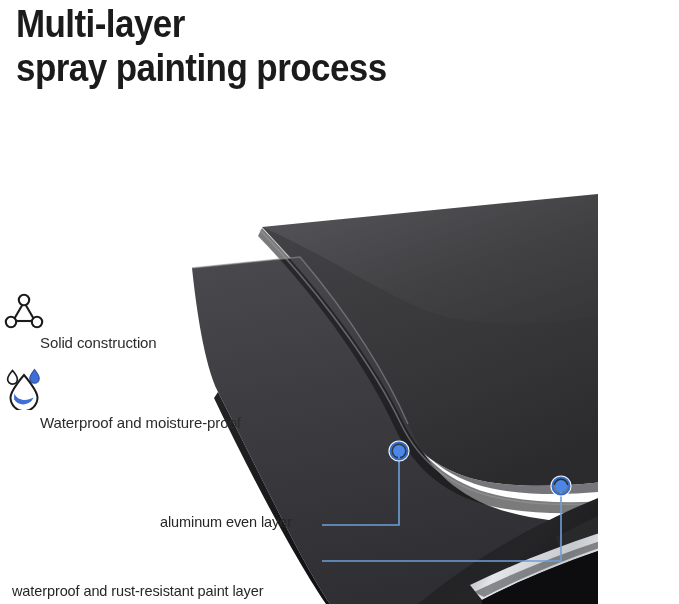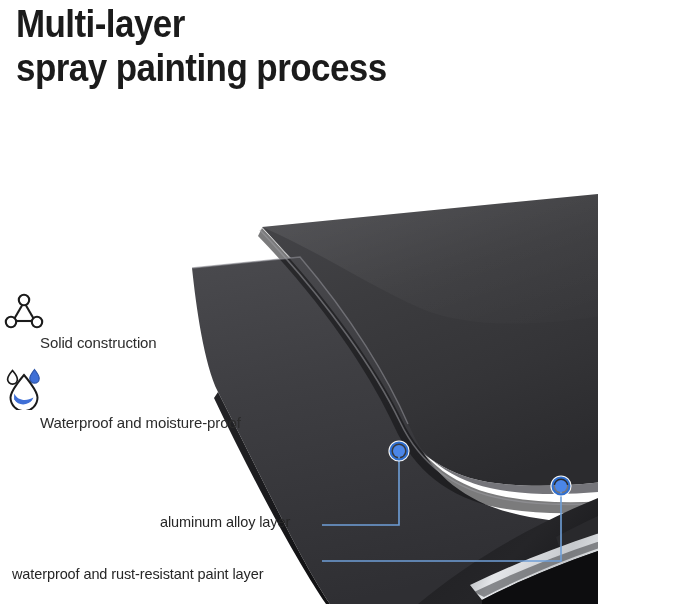--- a/index.html
+++ b/index.html
@@ -55,21 +55,21 @@
 
   
   .callout-label{
     position:absolute;
     font-size:14.5px;
     color:#262626;
     white-space:nowrap;
     letter-spacing:-0.1px;
   }
   #label-alu{left:160px;top:514px;}
-  #label-paint{left:12px;top:566px;}
+  #label-paint{left:12px;top:583px;}
 
   .leader{position:absolute;left:0;top:0;width:679px;height:604px;pointer-events:none;}
 </style>
 </head>
 <body>
 
 <div class="stage">
 
   <svg class="illus" viewBox="0 0 679 604" width="679" height="604" xmlns="http://www.w3.org/2000/svg">
     <defs>
@@ -238,16 +238,16 @@
 
         <path d="M 20 7 C 20 7 6.5 22.5 6.5 29.6 A 13.5 13.5 0 0 0 33.5 29.6 C 33.5 22.5 20 7 20 7 Z" fill="#ffffff" stroke="#1b1b1b" stroke-width="2"></path>
 
         <path d="M 10.5 26.5 C 12.5 33.5 20.5 35.5 28.5 31.5 C 25 37.5 14 38.5 10.5 31.5 Z" fill="#3f6fd6"></path>
         <path d="M 10.2 25.5 C 13.5 32.5 22 33.8 29.4 29.6 C 27.5 36 16 38.3 10.2 31.6 Z" fill="#3f6fd6"></path>
       </svg>
     </span>
     <span class="flabel">Waterproof and moisture-proof</span>
   </div>
 
-  <div class="callout-label" id="label-alu">aluminum alloy layer</div>
+  <div class="callout-label" id="label-alu">aluminum even layer</div>
   <div class="callout-label" id="label-paint">waterproof and rust-resistant paint layer</div>
 
 </div>
 
 </body></html>

